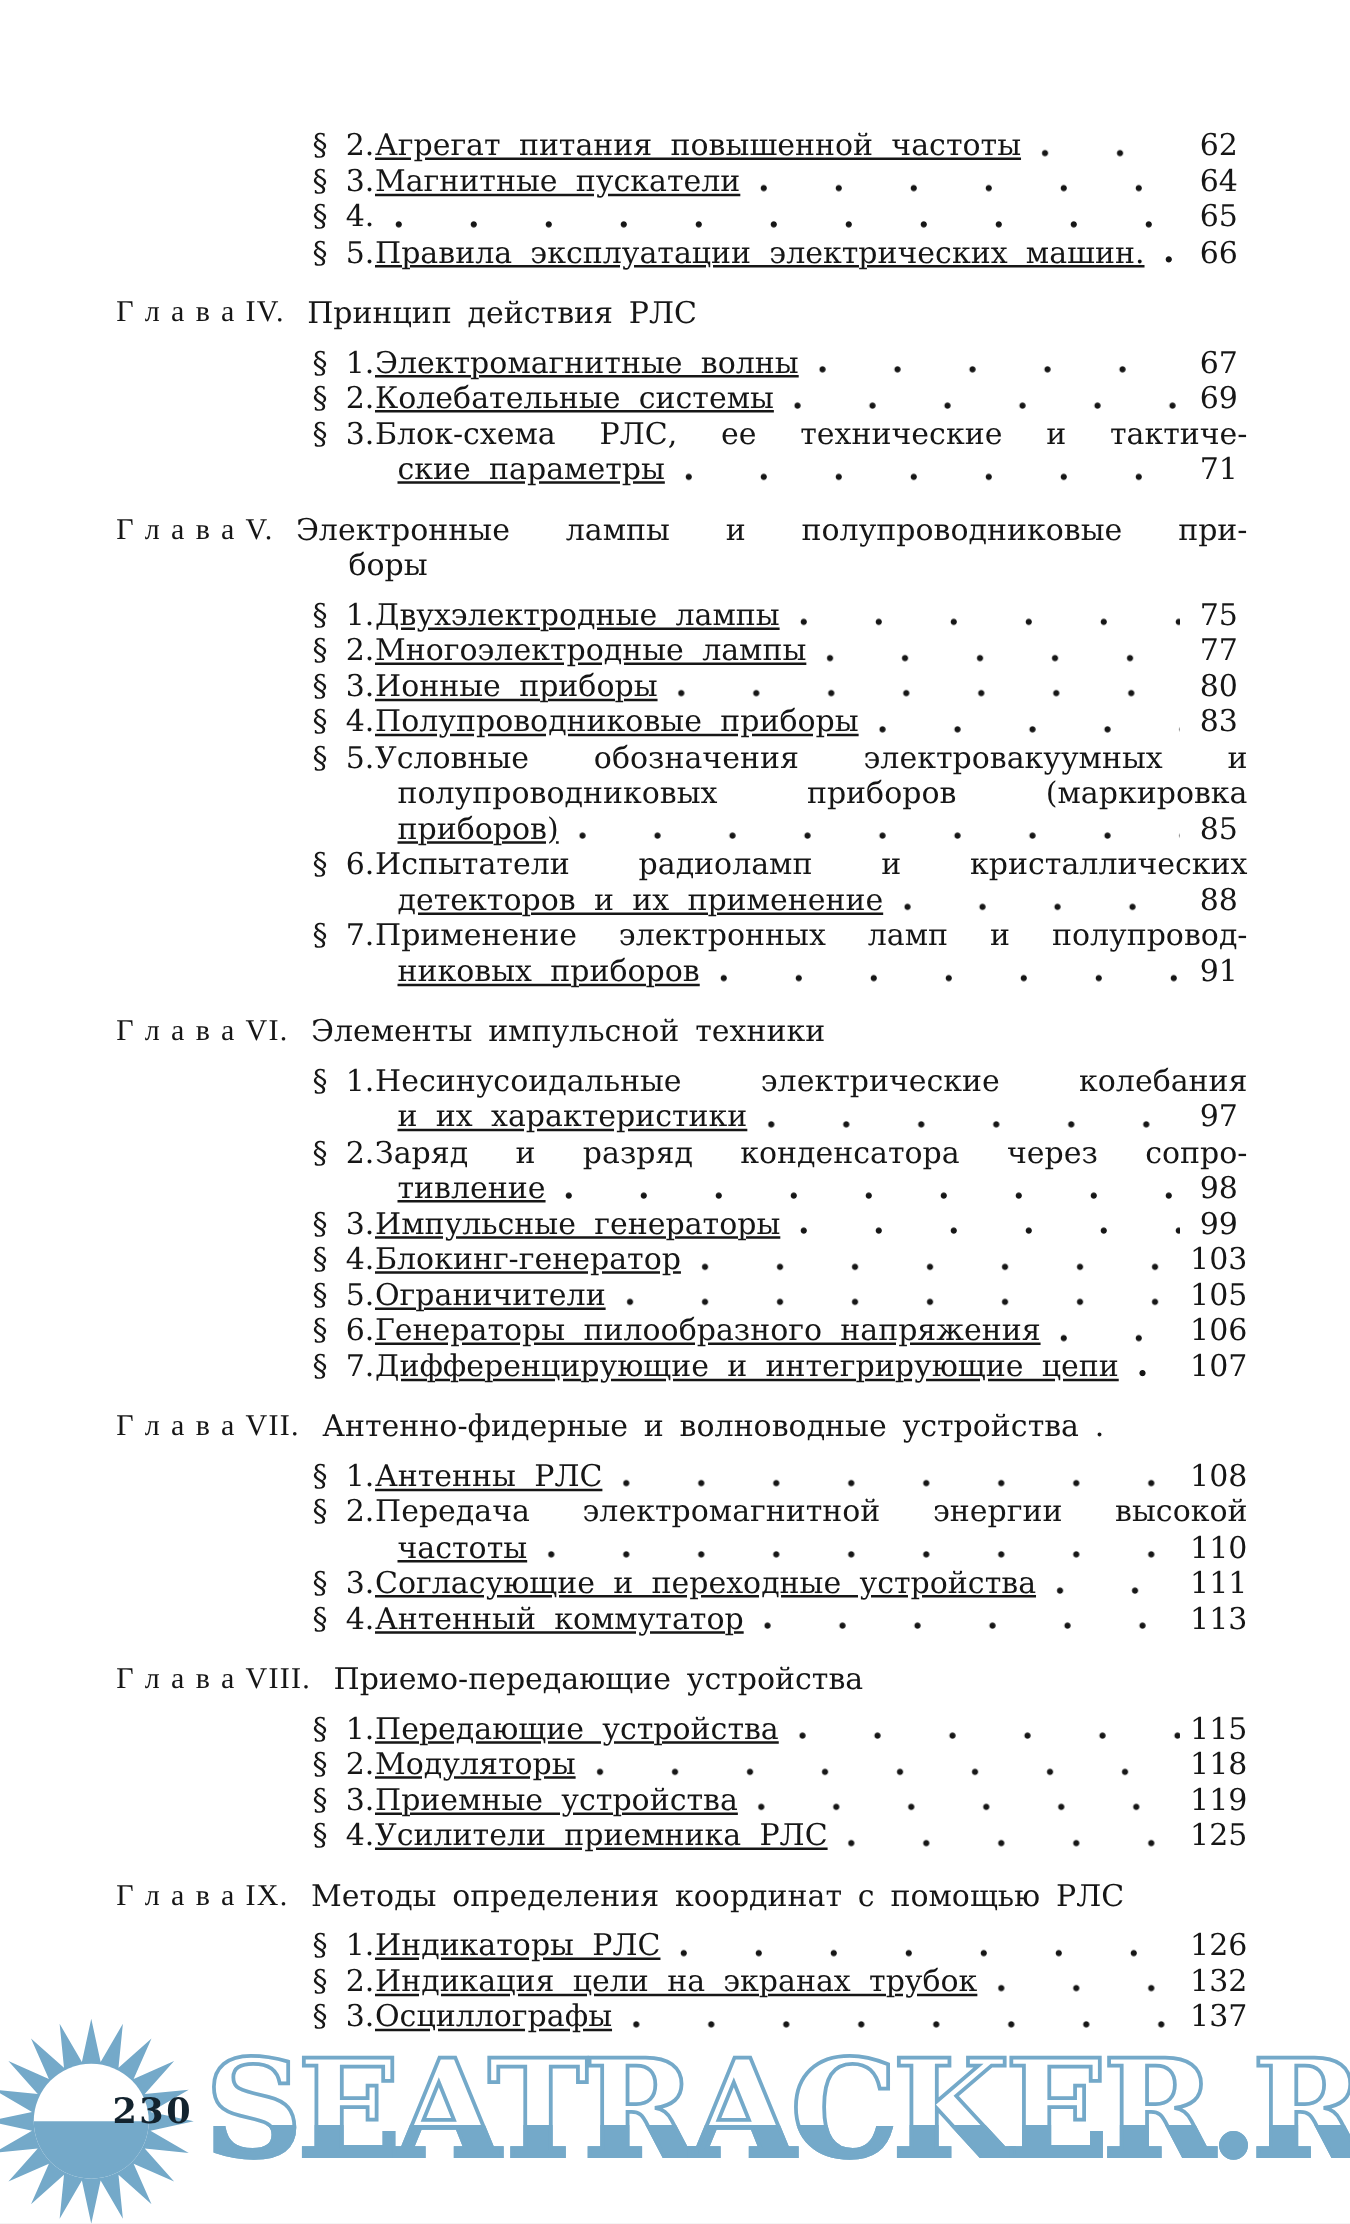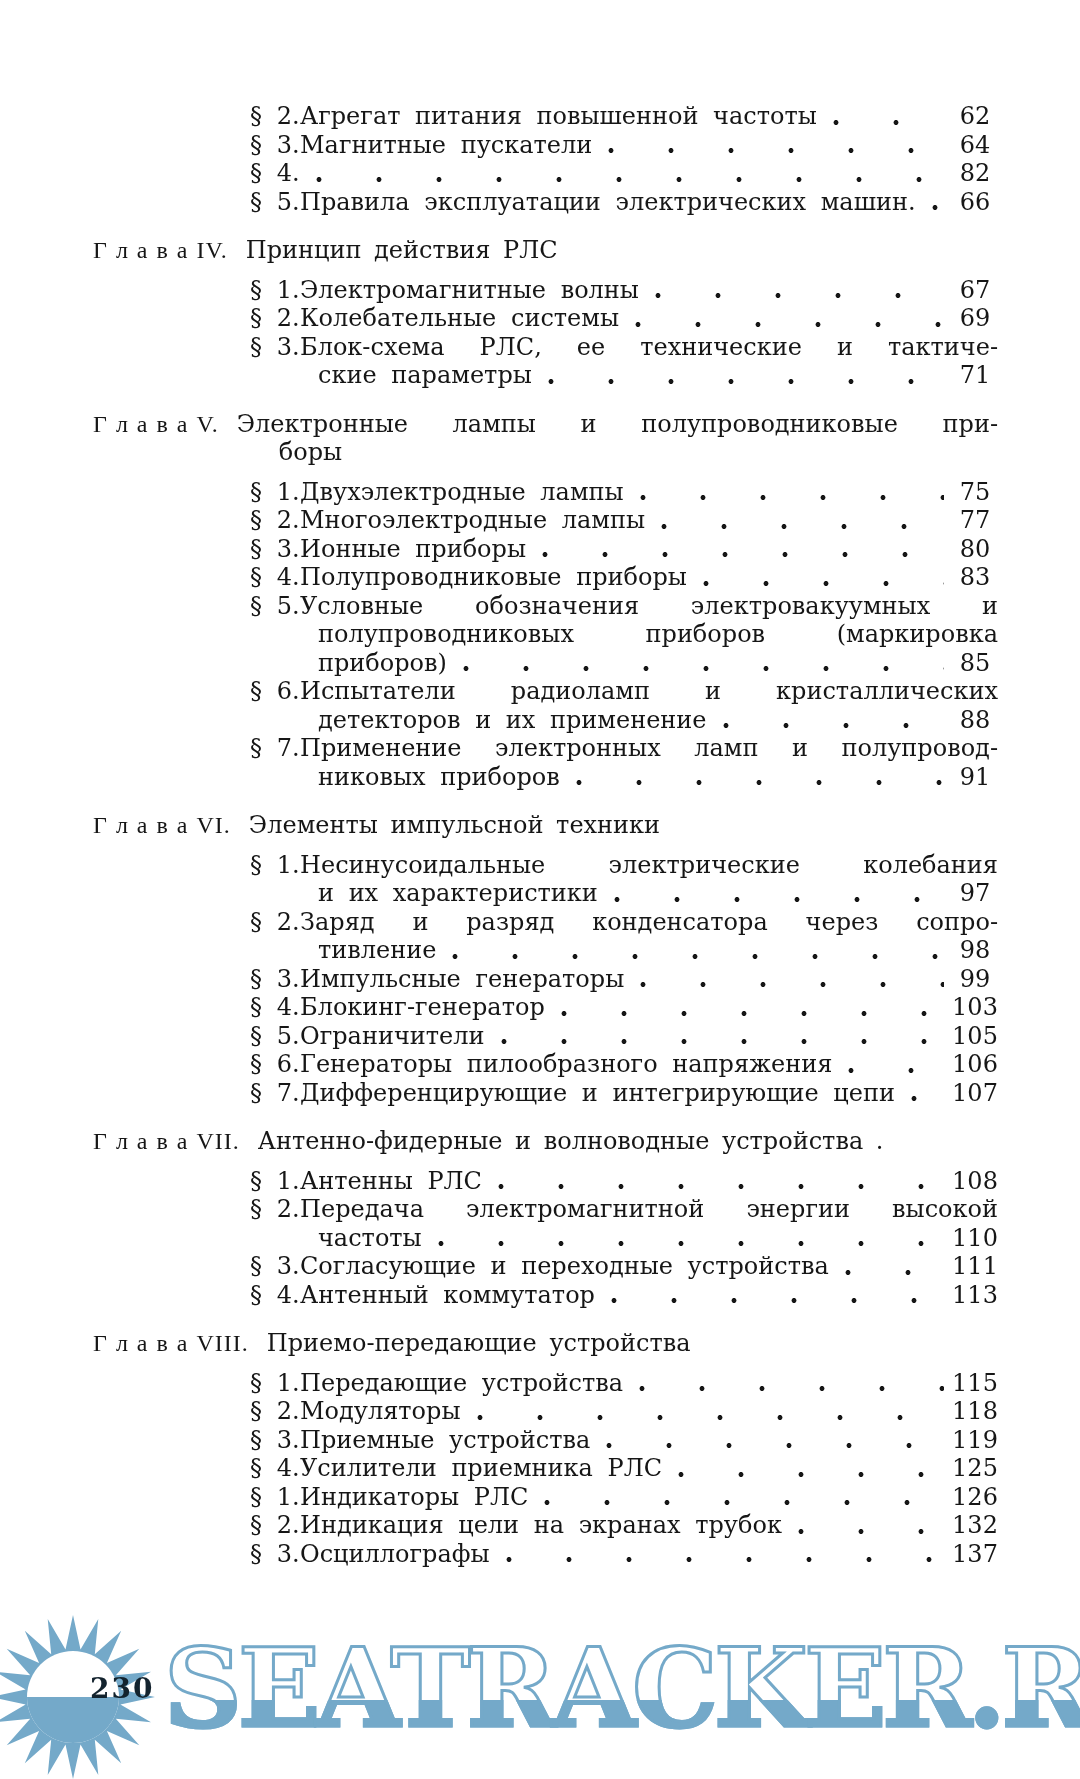--- a/index.html
+++ b/index.html
@@ -23,21 +23,21 @@
   .ch-line.cont{padding-left:42px;white-space:nowrap;}
   
   .entries{margin-left:157px;width:748px;word-spacing:7px;}
   .entry{display:flex;}
   .marker{flex:none;width:50px;white-space:nowrap;}
   .body{flex:1;min-width:0;}
   .line{white-space:nowrap;}
   .line.justify{white-space:normal;text-align:justify;text-align-last:justify;}
   .line.cont{padding-left:18px;}
   .line.last{display:flex;white-space:nowrap;}
-  .txt{flex:none;}
+  .txt{flex:none;text-decoration:underline;}
   .dots{
     flex:1;align-self:flex-end;height:7px;
     margin:0 8px 5px 16px;
     background-image:radial-gradient(circle at 3px 3.5px,#161616 2.1px,rgba(0,0,0,0) 2.8px);
     background-size:60px 7px;background-repeat:repeat-x;
   }
   .pg{flex:none;min-width:46px;text-align:center;white-space:nowrap;}
   
   .watermark{
     position:absolute;left:164px;top:1634px;height:108px;
@@ -78,21 +78,21 @@
               <span class="dots"></span>
               <span class="pg">64</span>
             </div>
           </div>
         </div>
         <div class="entry">
           <span class="marker">§ 4.</span>
           <div class="body">
             <div class="line last">
               <span class="dots"></span>
-              <span class="pg">82</span>
+              <span class="pg">65</span>
             </div>
           </div>
         </div>
         <div class="entry">
           <span class="marker">§ 5.</span>
           <div class="body">
             <div class="line last">
               <span class="txt">Правила эксплуатации электрических машин.</span>
               <span class="dots"></span>
               <span class="pg">66</span>
@@ -390,20 +390,26 @@
         </div>
         <div class="entry">
           <span class="marker">§ 4.</span>
           <div class="body">
             <div class="line last">
               <span class="txt">Усилители приемника РЛС</span>
               <span class="dots"></span>
               <span class="pg">125</span>
             </div>
           </div>
+        </div>
+      </div>
+      <div class="chapter">
+        <span class="lbl">Г л а в а IX.</span>
+        <div class="ch-body">
+          <div class="ch-line">Методы определения координат с помощью РЛС</div>
         </div>
       </div>
       <div class="entries">
         <div class="entry">
           <span class="marker">§ 1.</span>
           <div class="body">
             <div class="line last">
               <span class="txt">Индикаторы РЛС</span>
               <span class="dots"></span>
               <span class="pg">126</span>

